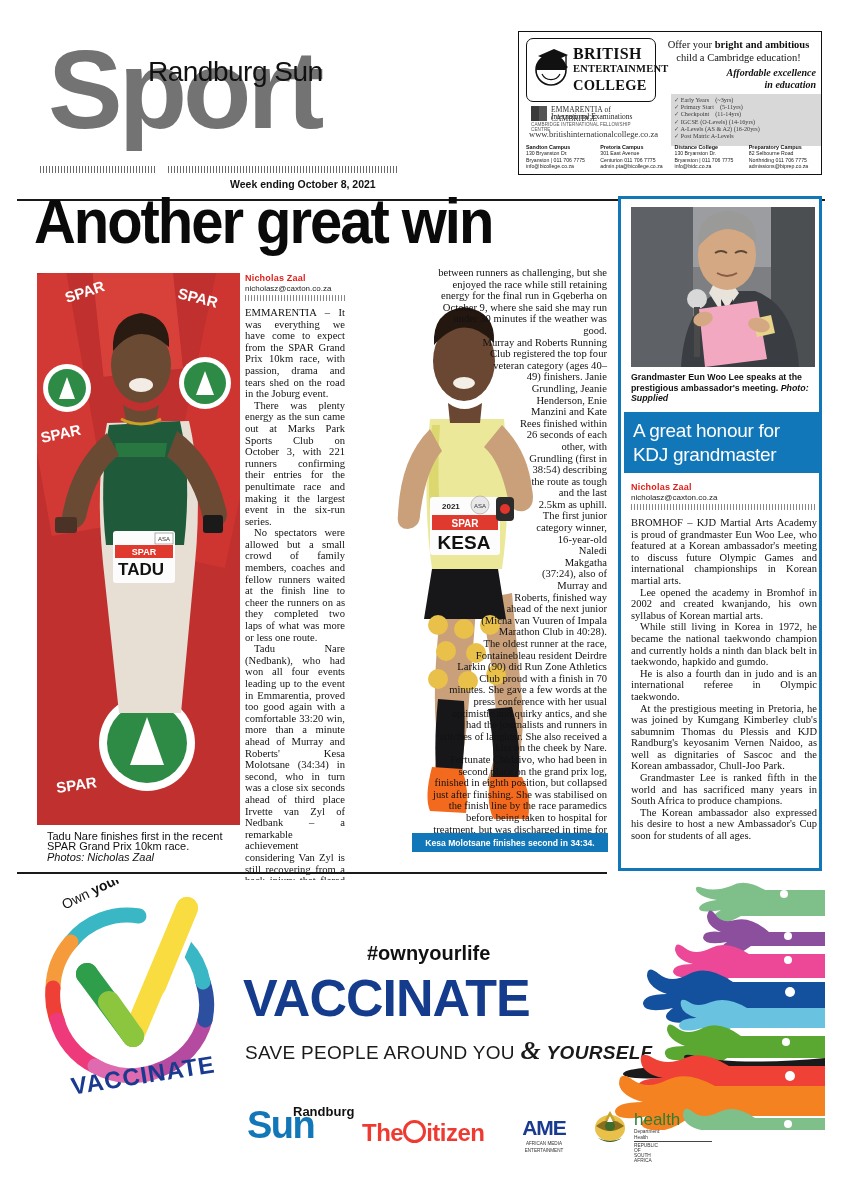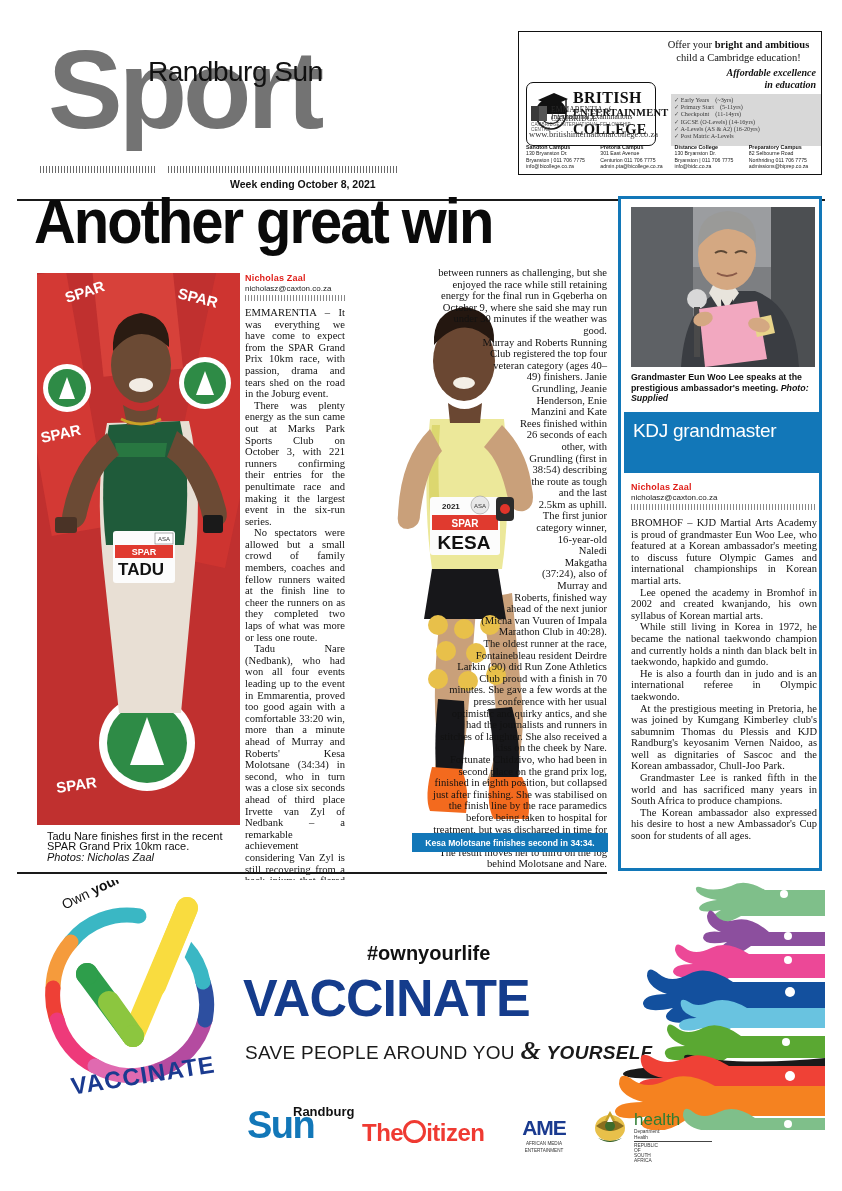--- a/index.html
+++ b/index.html
@@ -37,21 +37,21 @@
   }
   .mh-hr{position:absolute;left:17px;top:181px;width:808px;height:2px;background:#1a1a1a;}
 
   
   .topad{
     position:absolute;left:518px;top:31px;width:302px;height:142px;
     border:1px solid #111;background:#fff;overflow:hidden;
   }
   .bic-box{
     position:absolute;left:7px;top:6px;width:128px;height:62px;
-    border:1.6px solid #111;border-radius:7px;margin-top:44px;
+    border:1.6px solid #111;border-radius:7px;
   }
   .bic-crest{
     position:absolute;left:5px;top:5px;width:38px;height:46px;
   }
   .bic-t1{position:absolute;left:46px;top:6px;font-family:"Liberation Serif",serif;
     font-weight:bold;font-size:16px;color:#111;letter-spacing:0.3px;}
   .bic-t2{position:absolute;left:46px;top:24px;font-family:"Liberation Serif",serif;
     font-weight:bold;font-size:10.5px;color:#111;letter-spacing:0.2px;}
   .bic-t3{position:absolute;left:46px;top:38px;font-family:"Liberation Serif",serif;
     font-weight:bold;font-size:14.5px;color:#111;letter-spacing:0.3px;}
@@ -429,21 +429,20 @@
     </div>
 
     <div class="col2">
       <div class="col2-txt">
         <svg class="col2-wrap" width="120" height="638" aria-hidden="true" style="width: 120px; height: 638px; shape-outside: polygon(0px 0px, 0px 22px, 8px 44px, 26px 66px, 46px 88px, 64px 110px, 74px 132px, 84px 154px, 92px 176px, 96px 198px, 100px 220px, 104px 242px, 106px 264px, 104px 286px, 96px 308px, 72px 330px, 46px 352px, 30px 374px, 20px 396px, 14px 418px, 10px 440px, 6px 462px, 0px 484px, 0px 506px, 0px 528px, 0px 550px, 0px 572px, 0px 594px, 0px 616px, 0px 638px, 0px 616px, 0px 594px, 0px 572px, 0px 550px, 0px 528px, 0px 506px, 0px 484px, 0px 462px, 0px 440px, 0px 418px, 0px 396px, 0px 374px, 0px 352px, 0px 330px, 0px 308px, 0px 286px, 0px 264px, 0px 242px, 0px 220px, 0px 198px, 0px 176px, 0px 154px, 0px 132px, 0px 110px, 0px 88px, 0px 66px, 0px 44px, 0px 22px); float: left;"></svg>
         <p>between runners as challenging, but she enjoyed the race while still retaining energy for the final run in Gqeberha on October 9, where she said she may run under 30 minutes if the weather was good.</p>
         <p style="text-indent: 0px;">Murray and Roberts Running Club registered the top four veteran category (ages 40–49) finishers. Janie Grundling, Jeanie Henderson, Enie Manzini and Kate Rees finished within 26 seconds of each other, with Grundling (first in 38:54) describing the route as tough and the last 2.5km as uphill.</p>
         <p style="text-indent: 0px;">The first junior category winner, 16-year-old Naledi Makgatha (37:24), also of Murray and Roberts, finished way ahead of the next junior (Micha van Vuuren of Impala Marathon Club in 40:28).</p>
         <p style="text-indent: 0px;">The oldest runner at the race, Fontainebleau resident Deirdre Larkin (90) did Run Zone Athletics Club proud with a finish in 70 minutes. She gave a few words at the press conference with her usual optimistic and quirky antics, and she had the journalists and runners in stitches of laughter. She also received a kiss on the cheek by Nare.</p>
         <p style="text-indent: 0px;">Fortunate Chidzivo, who had been in second place on the grand prix log, finished in eighth position, but collapsed just after finishing. She was stabilised on the finish line by the race paramedics before being taken to hospital for treatment, but was discharged in time for the prize-giving.</p>
-        <p style="text-indent: 0px;">The result moves her to third on the log behind Molotsane and Nare.</p>
       </div>
     </div>
 
     <div class="cap-left">
       <span>Tadu Nare finishes first in the recent</span><br>
       <span>SPAR Grand Prix 10km race.</span><br>
       <span class="it">Photos: Nicholas Zaal</span>
     </div>
 
     <div class="cap-kesa">Kesa Molotsane finishes second in 34:34.</div>
@@ -478,20 +477,21 @@
         <ellipse cx="128" cy="118" rx="11" ry="7" fill="#d4a882" transform="rotate(14 128 118)"></ellipse>
       </svg>
     </div>
 
     <div class="sb-cap">
       <span>Grandmaster Eun Woo Lee speaks at the prestigious ambassador's meeting.</span>
       <span class="it">Photo: Supplied</span>
     </div>
 
     <div class="sb-title">
+      <div>A great honour for</div>
       <div>KDJ grandmaster</div>
     </div>
 
     <div class="sb-by">
       <div class="byline">Nicholas Zaal</div>
       <div class="byemail">nicholasz@caxton.co.za</div>
       <div class="bydash"></div>
     </div>
 
     <div class="sb-body">

